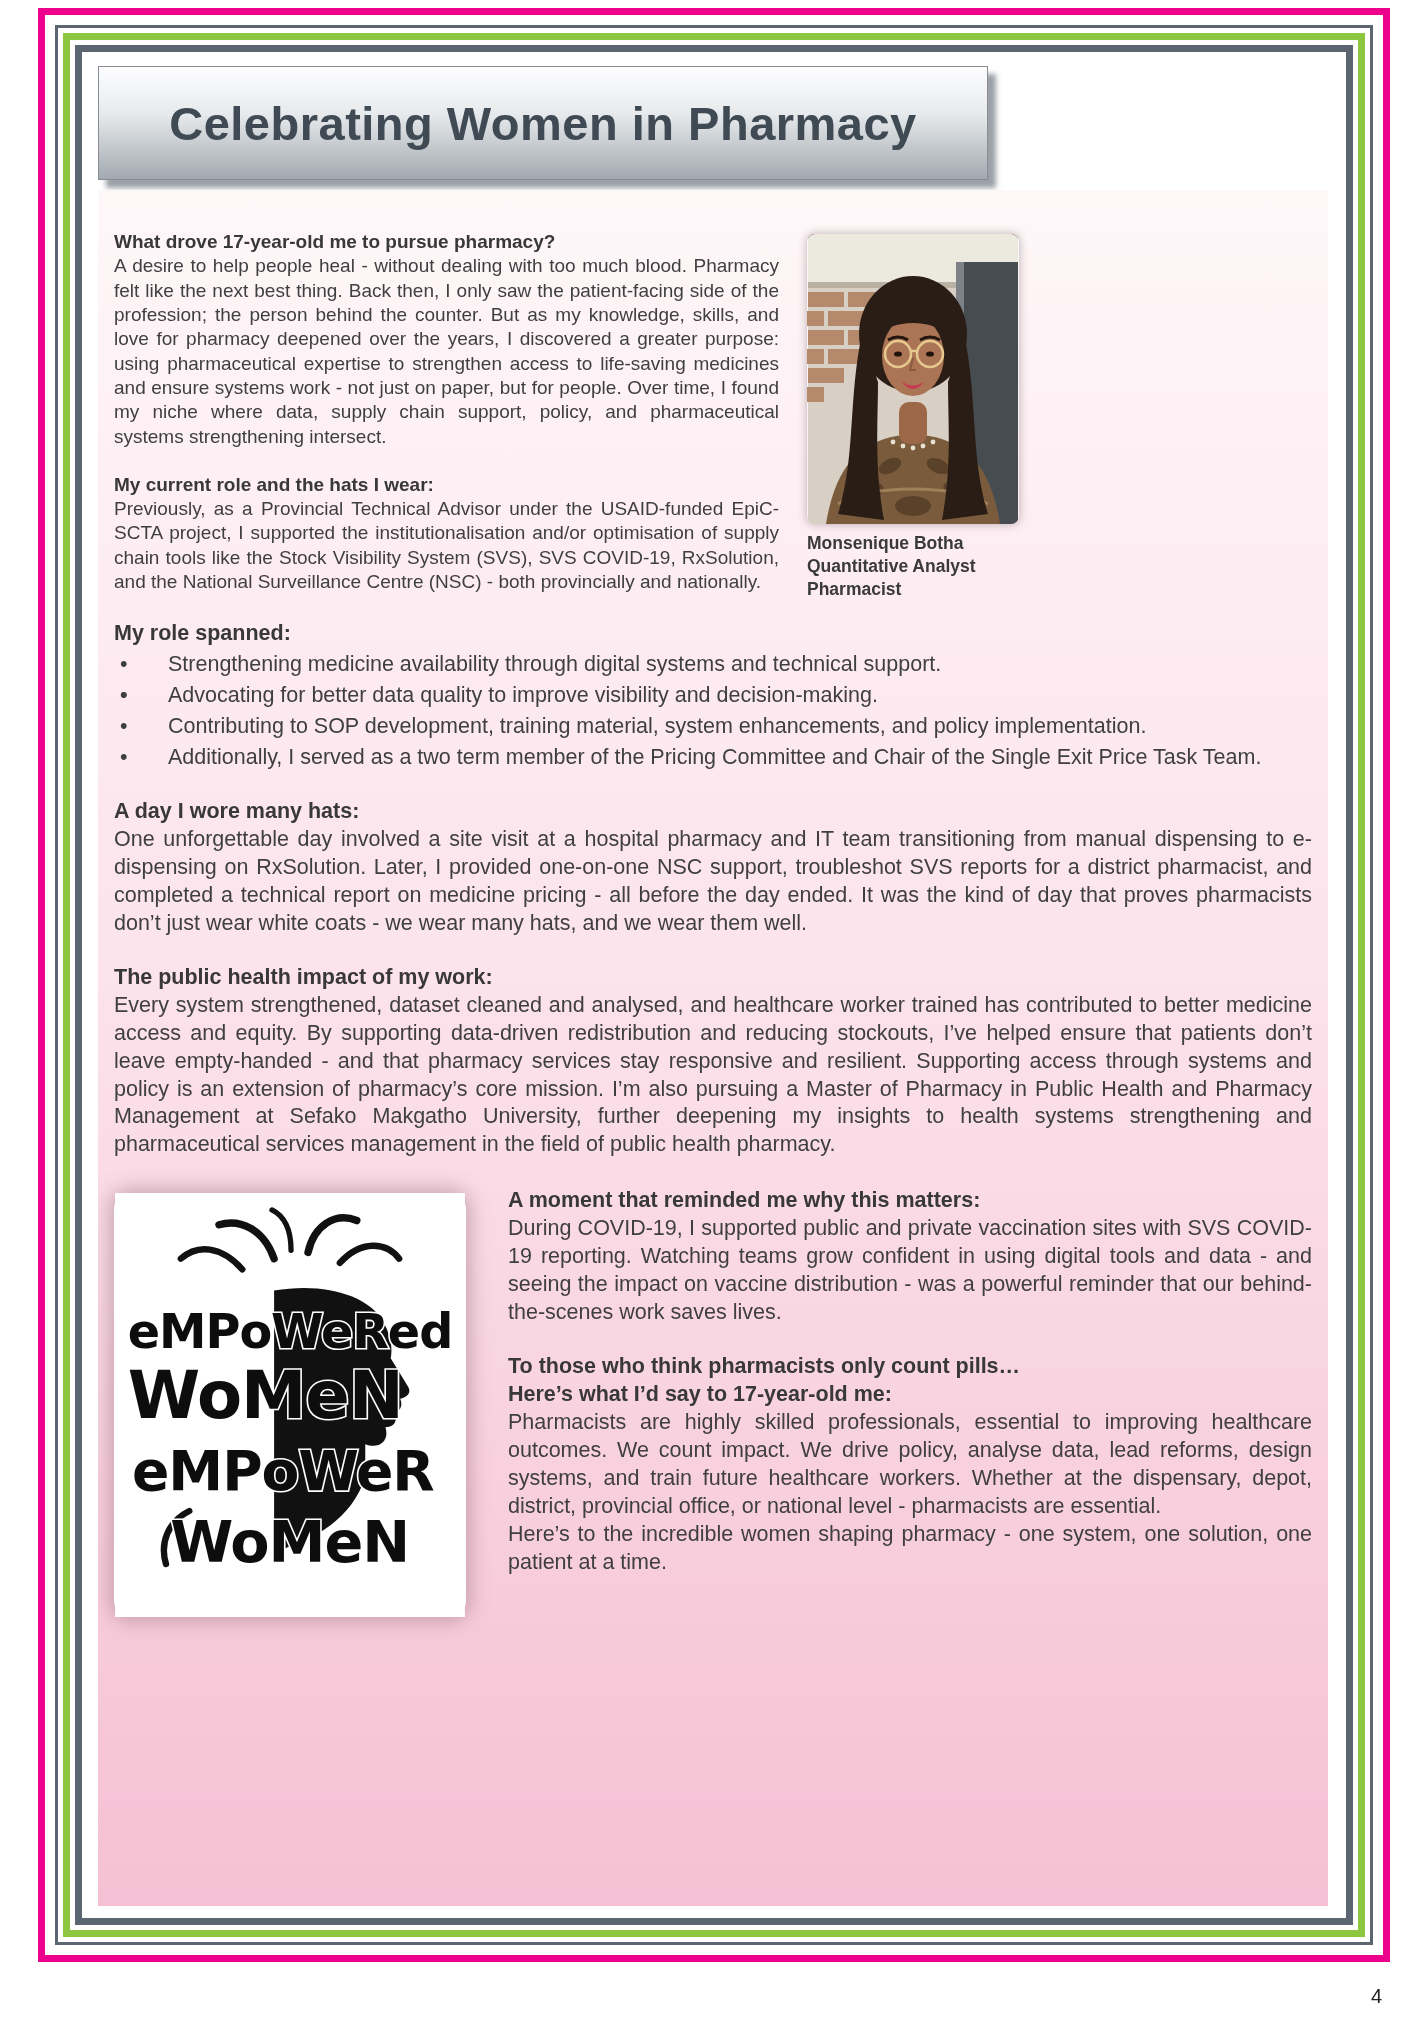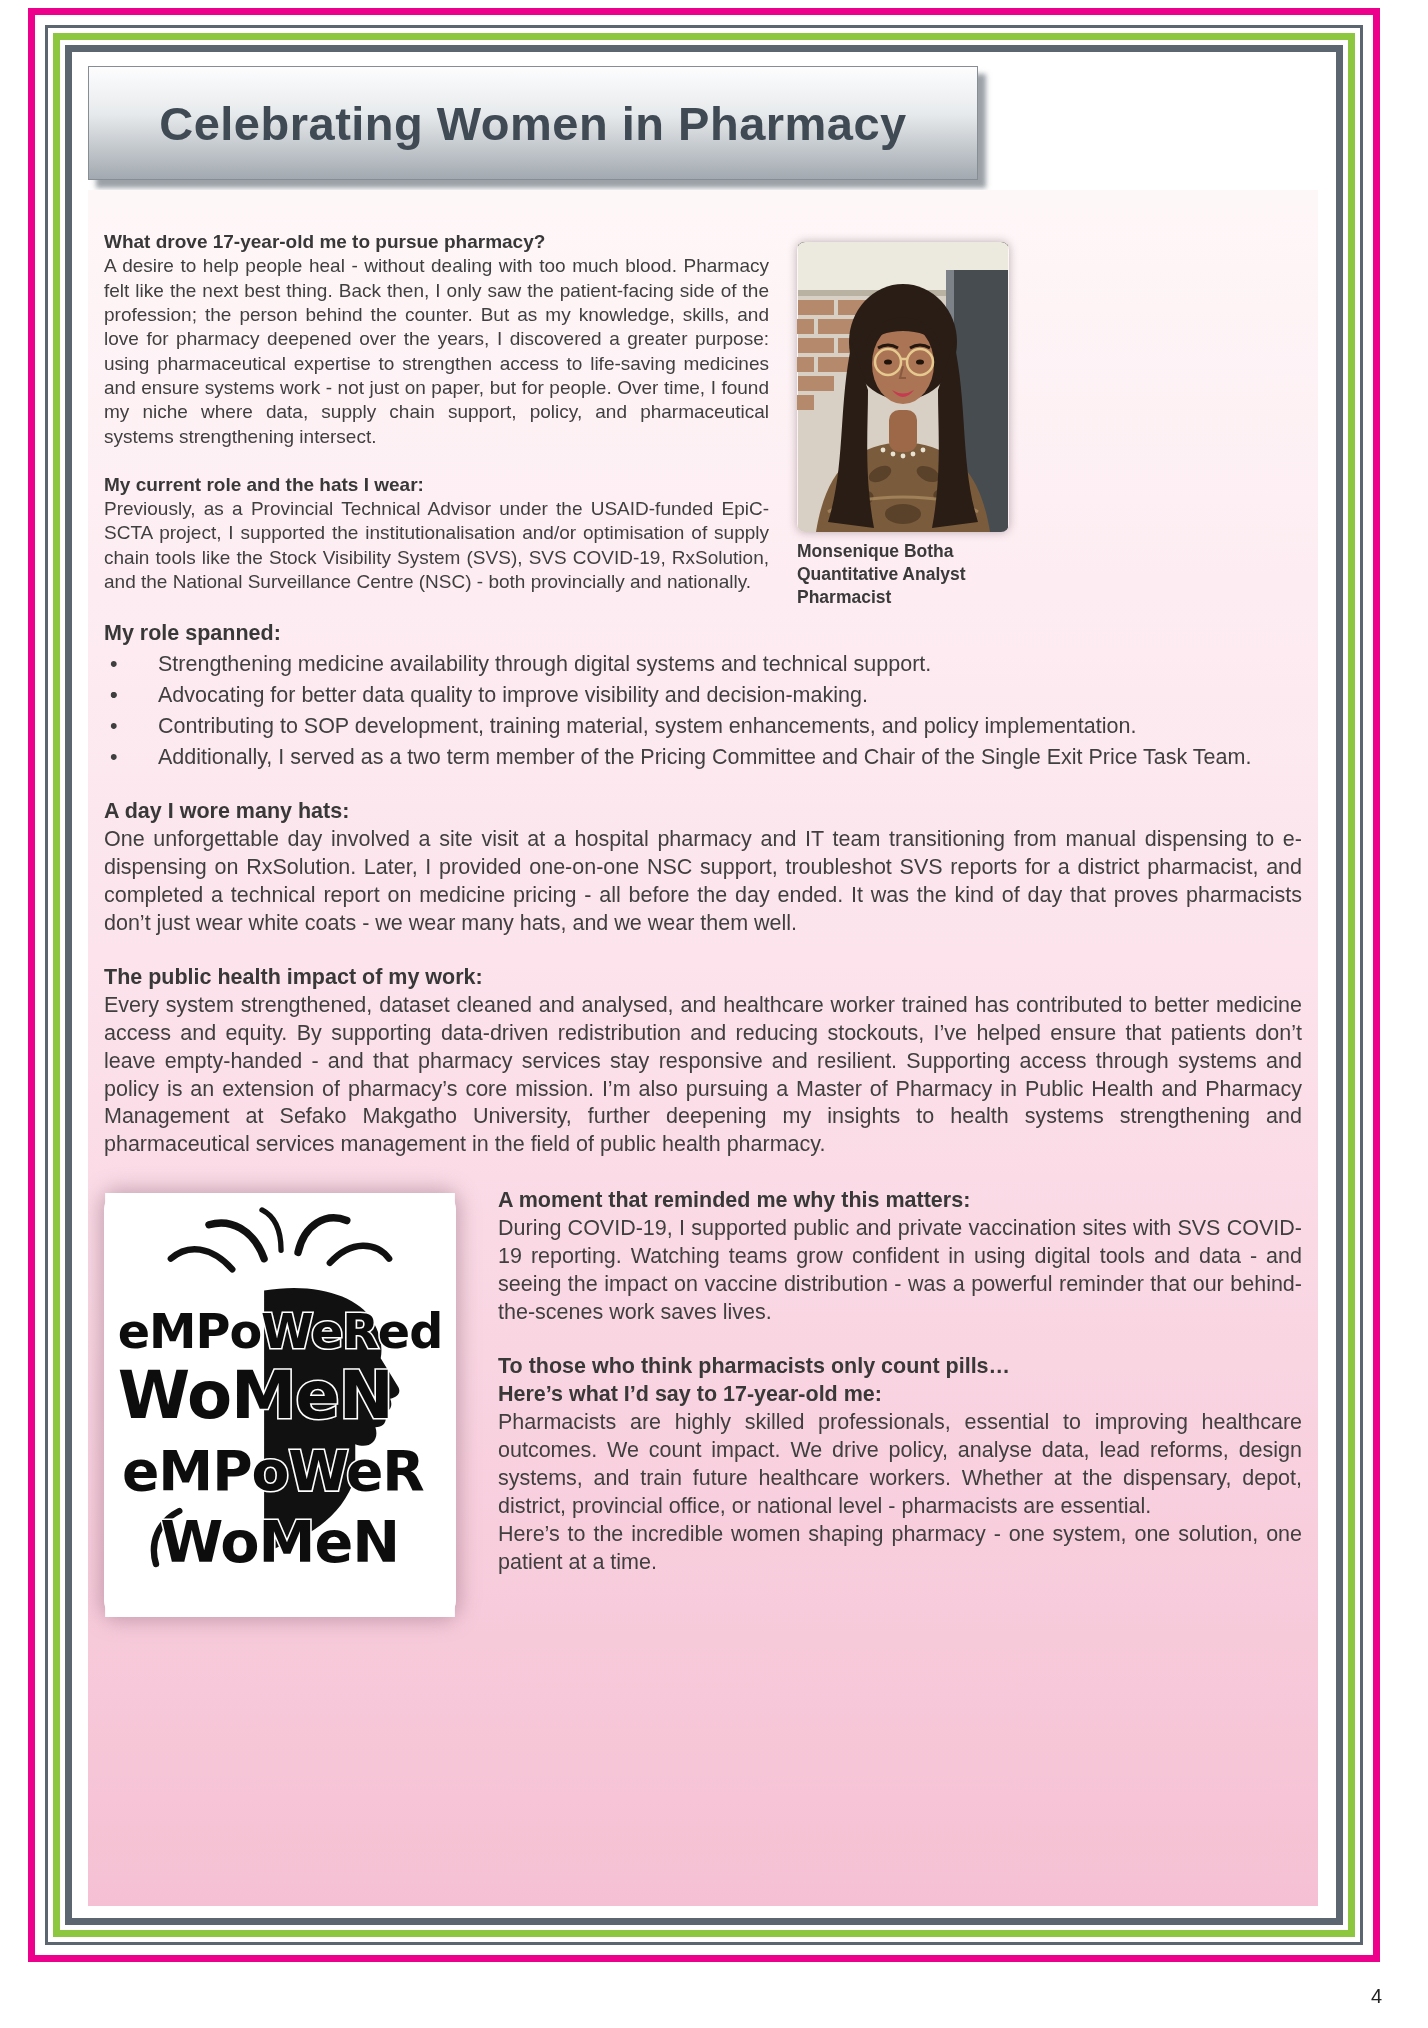--- a/index.html
+++ b/index.html
@@ -5,21 +5,21 @@
   html,body { margin:0; padding:0; background:#ffffff; }
   .sheet {
     position:relative; width:1428px; height:2028px; overflow:hidden;
     background:#ffffff;
     font-family:"Liberation Sans", sans-serif;
     color:#3f3f3f;
   }
 
   
   .frame {
-    position:absolute; left:78px; top:58px; width:1252px; height:1854px;
+    position:absolute; left:88px; top:58px; width:1252px; height:1854px;
     background:#ffffff; box-sizing:border-box; padding:6px 10px;
     box-shadow:
       0 0 0 6px  #ffffff,
       0 0 0 13px #5c6670,
       0 0 0 18px #ffffff,
       0 0 0 25px #8dc63f,
       0 0 0 30px #ffffff,
       0 0 0 33px #5c6670,
       0 0 0 43px #ffffff,
       0 0 0 50px #ec008c;
@@ -83,21 +83,21 @@
   <div class="frame">
 
     <div class="banner">
       <h1>Celebrating Women in Pharmacy</h1>
     </div>
 
     <div class="content">
 
       <div class="top-block">
 
-        <figure class="photo-fig" style="margin-top:12px;">
+        <figure class="photo-fig" style="margin-top:4px;">
           <svg class="portrait" viewBox="0 0 210 290" aria-hidden="true">
             <rect width="210" height="290" fill="#d8d0c4"></rect>
             <rect width="210" height="50" fill="#ecead f"></rect>
             <rect width="210" height="50" fill="#eceadf"></rect>
             <rect y="48" width="210" height="6" fill="#b9b2a2"></rect>
 
             <g fill="#b5896b">
               <rect x="0" y="58" width="36" height="15"></rect>
                 <rect x="40" y="58" width="36" height="15"></rect>
                 <rect x="80" y="58" width="36" height="15"></rect>

